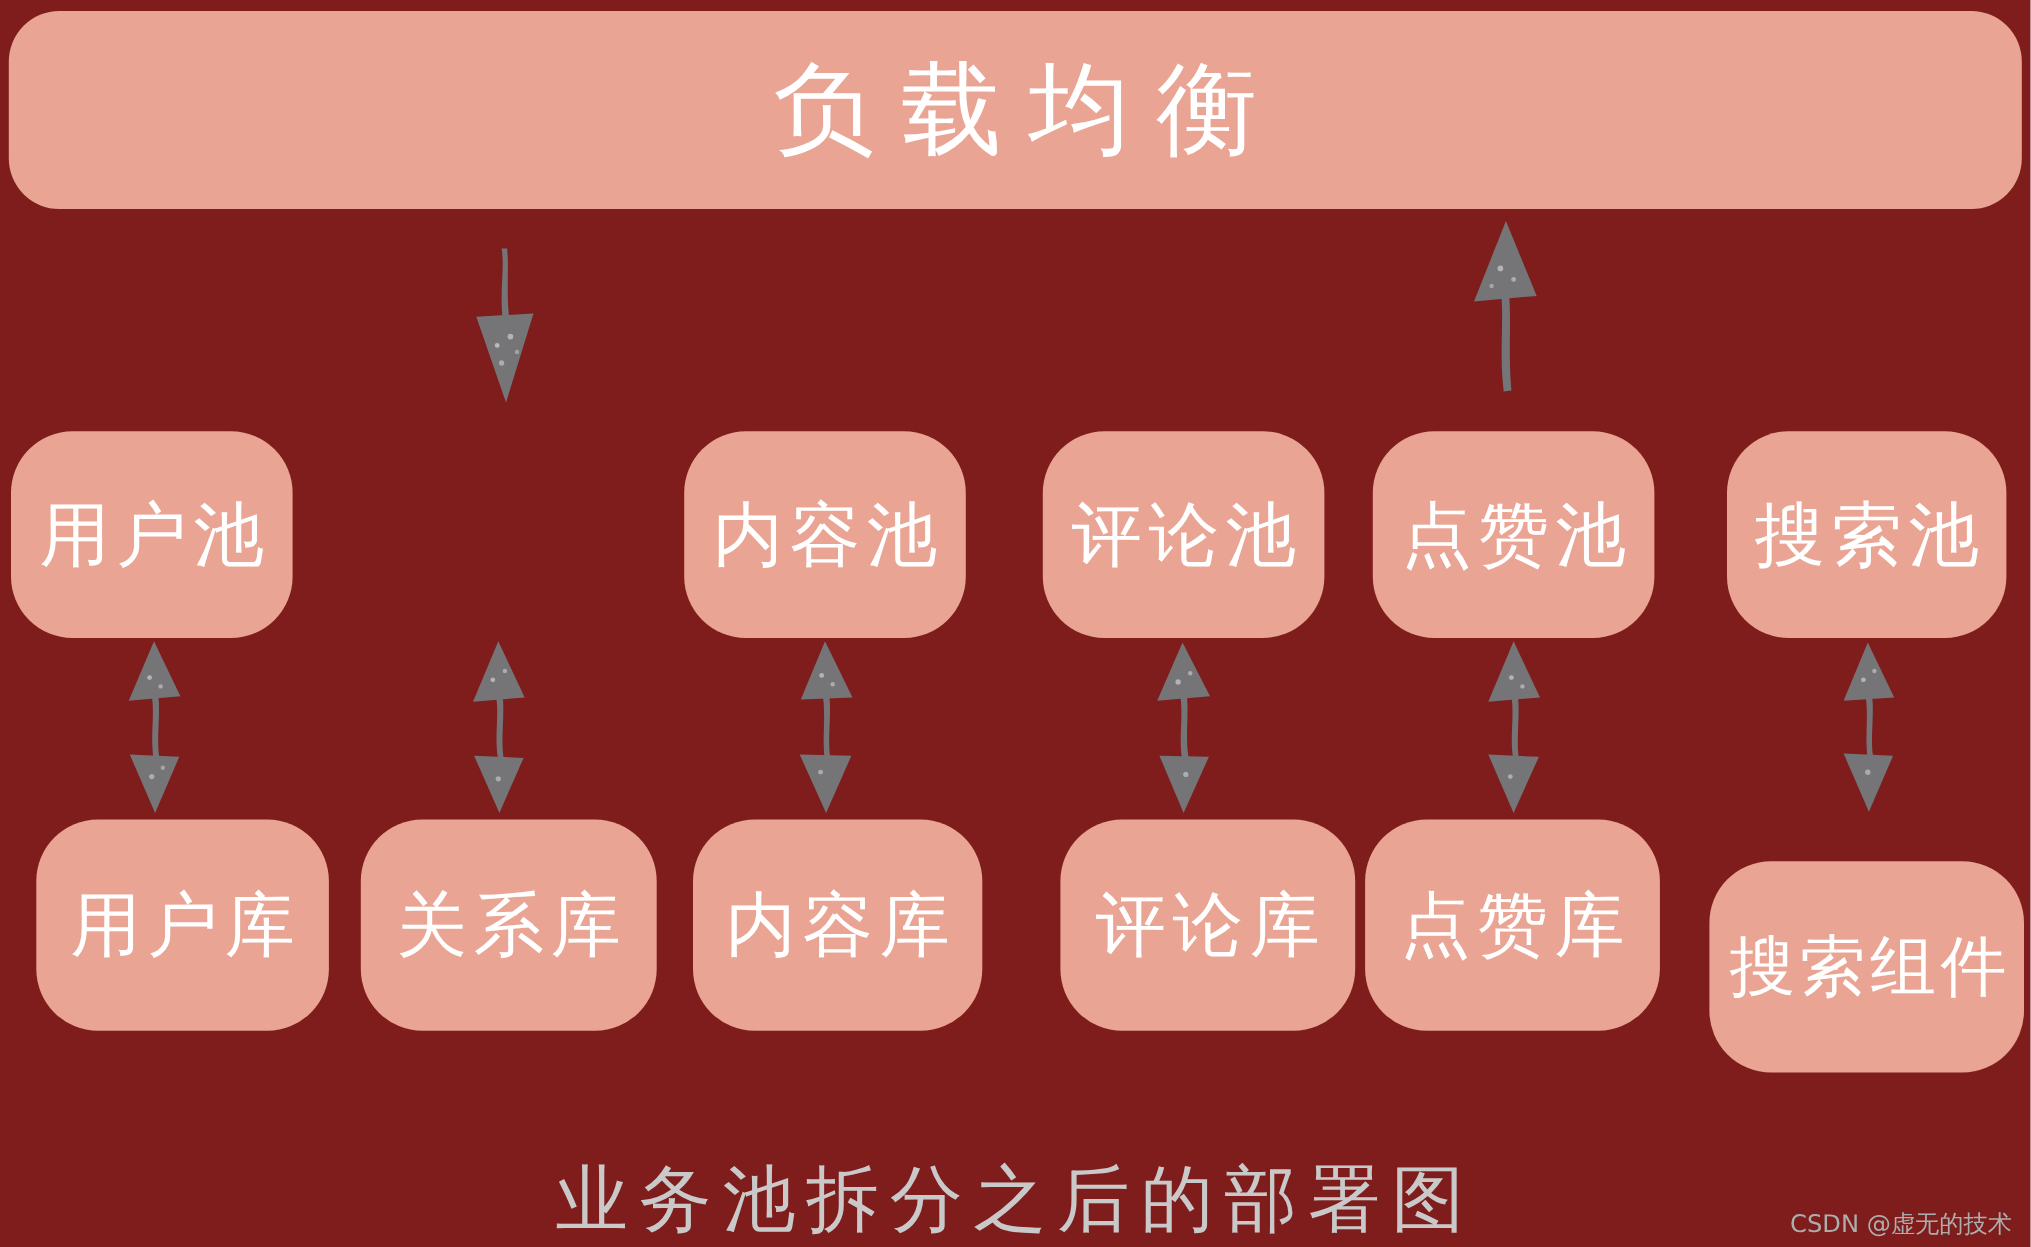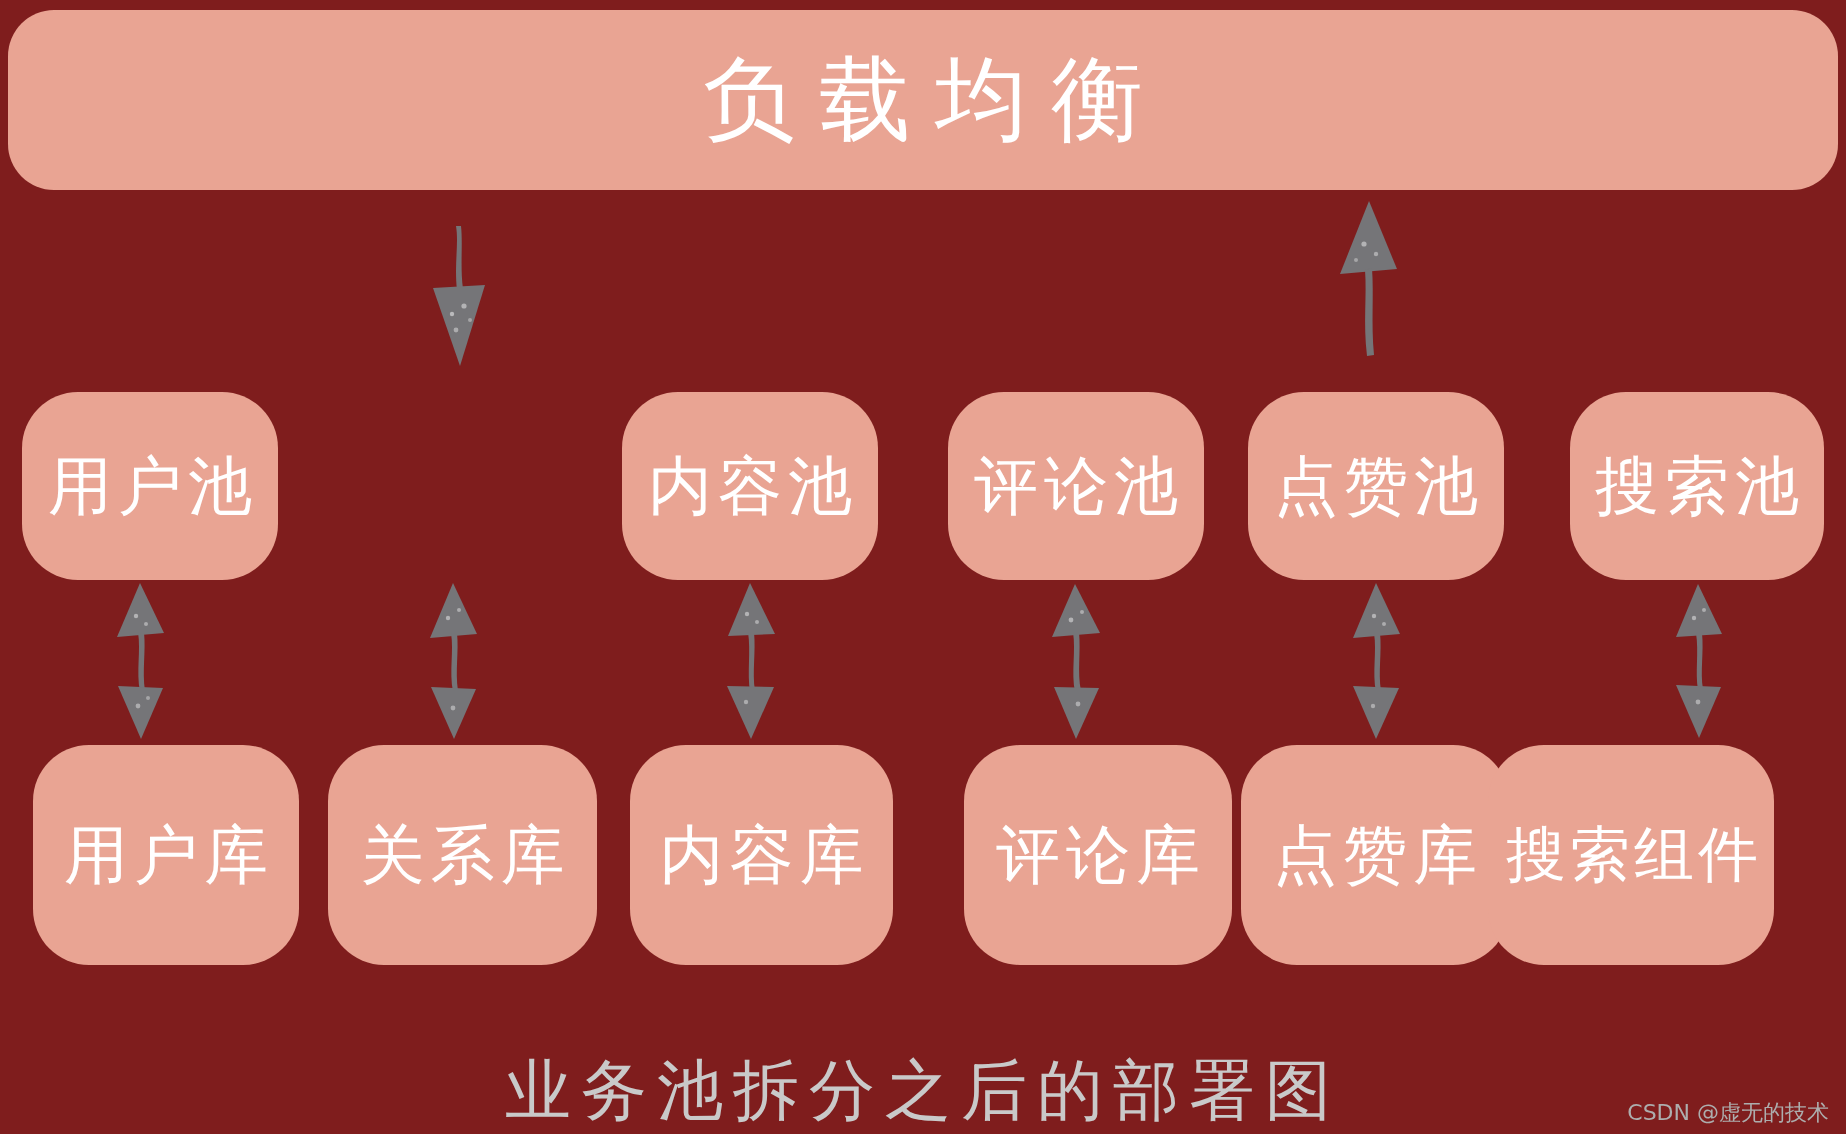--- a/index.html
+++ b/index.html
@@ -32,38 +32,38 @@
     top: 392px;
     height: 188px;
     width: 256px;
     border-radius: 56px;
     font-size: 64px;
     letter-spacing: 6px;
     padding-left: 6px;
   }
   .store {
     top: 745px;
-    height: 220px;
+    height: 192px;
     border-radius: 56px;
     font-size: 64px;
     letter-spacing: 6px;
     padding-left: 6px;
   }
-  .p1 { left: 22px; }
+  .p1 { left: 10px; }
   .p2 { left: 326px; }
   .p3 { left: 622px; }
   .p4 { left: 948px; }
   .p5 { left: 1248px; }
   .p6 { left: 1570px; width: 254px; }
   .s1 { left: 33px;  width: 266px; }
   .s2 { left: 328px; width: 269px; }
   .s3 { left: 630px; width: 263px; }
   .s4 { left: 944px; width: 268px; margin-left: 20px; }
   .s5 { left: 1241px; width: 268px; }
-  .s6 { left: 1488px; width: 286px; font-size: 60px; letter-spacing: 4px; }
+  .s6 { left: 1554px; width: 286px; font-size: 60px; letter-spacing: 4px; margin-top: 38px; }
   .arrow { position: absolute; }
   .arrow svg { display: block; }
   .a-down { left: 426px; top: 222px; }
   .a-up   { left: 1336px; top: 198px; }
   .dbl    { top: 580px; }
   .d1 { left: 112px; }
   .d2 { left: 426px; }
   .d3 { left: 722px; }
   .d4 { left: 1048px; }
   .d5 { left: 1348px; }

